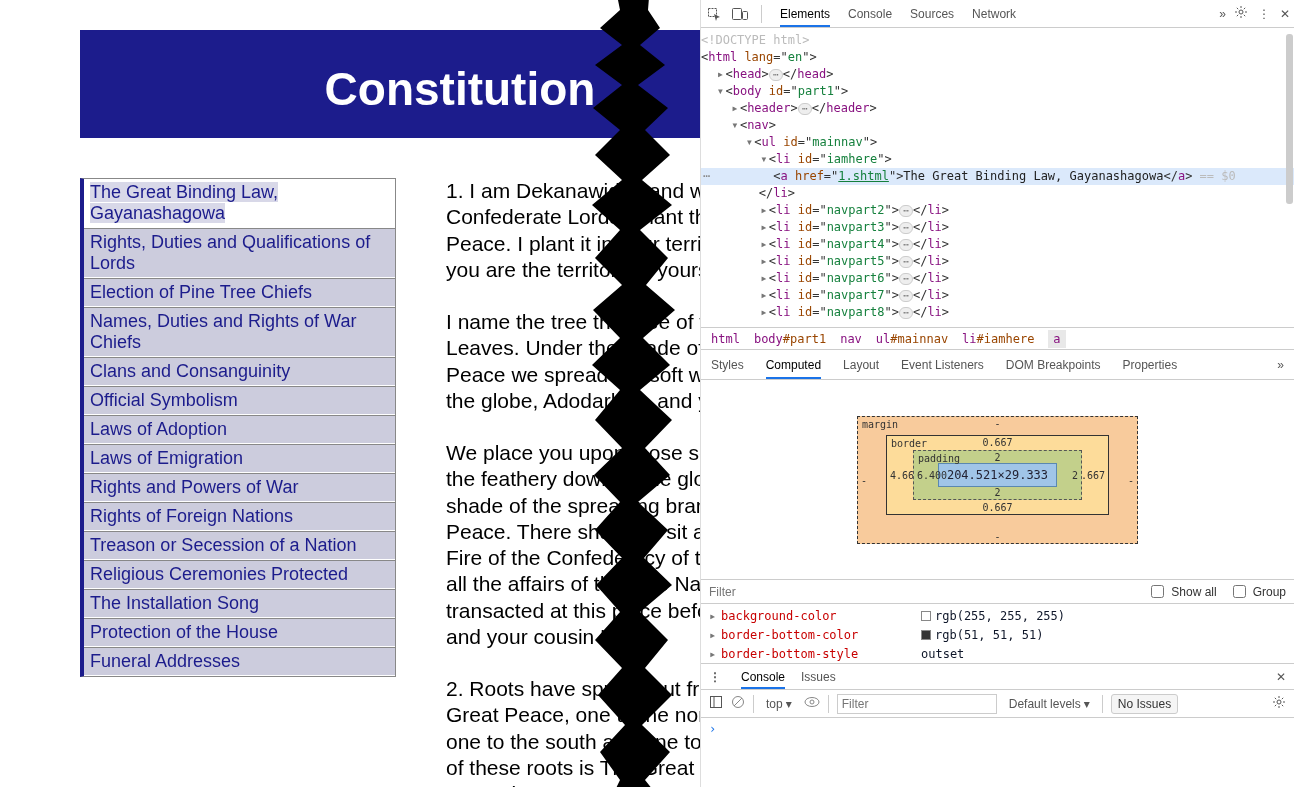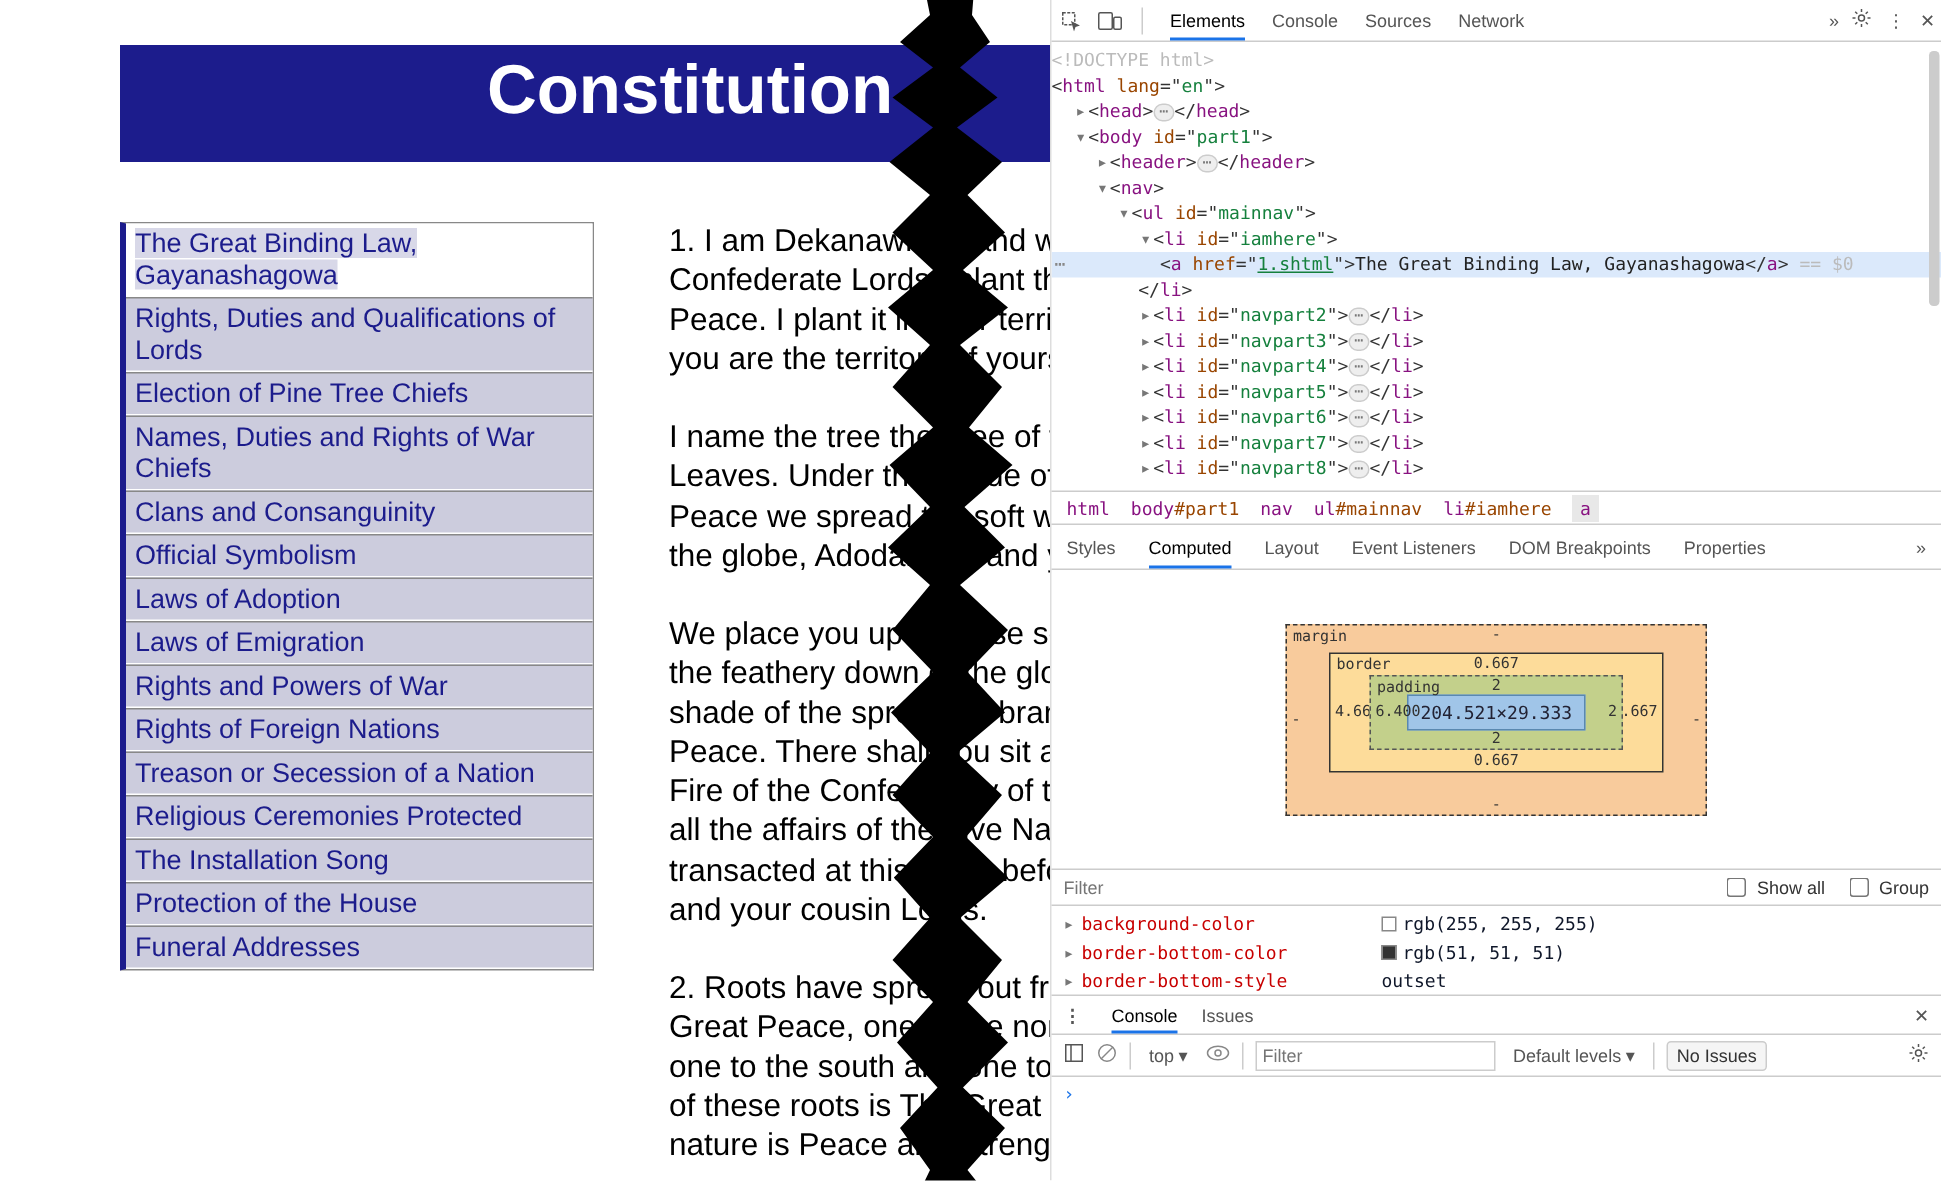--- a/index.html
+++ b/index.html
@@ -30,21 +30,21 @@
     width: 920px;
     padding: 0 10px;
   }
   .title-bar {
     margin: 30px 70px 40px 70px;
     background: #1c1c8c;
     color: #fff;
     text-align: center;
     font-weight: 900;
     font-size: 46px;
-    padding: 2px 0 22px 0;
+    padding: 32px 0 22px 0;
     font-family: Arial, Helvetica, sans-serif;
   }
   .content-row {
     display: flex;
     align-items: flex-start;
     padding-left: 70px;
   }
   .navlist {
     width: 316px;
     border: 1px solid #888;

